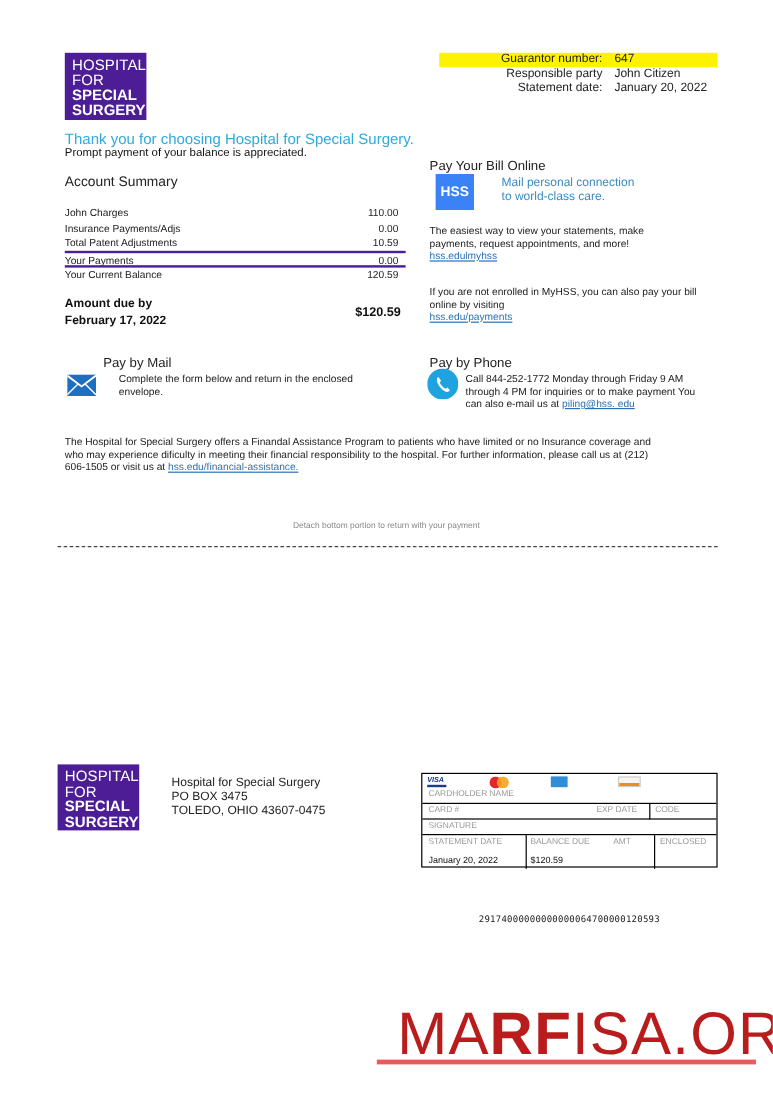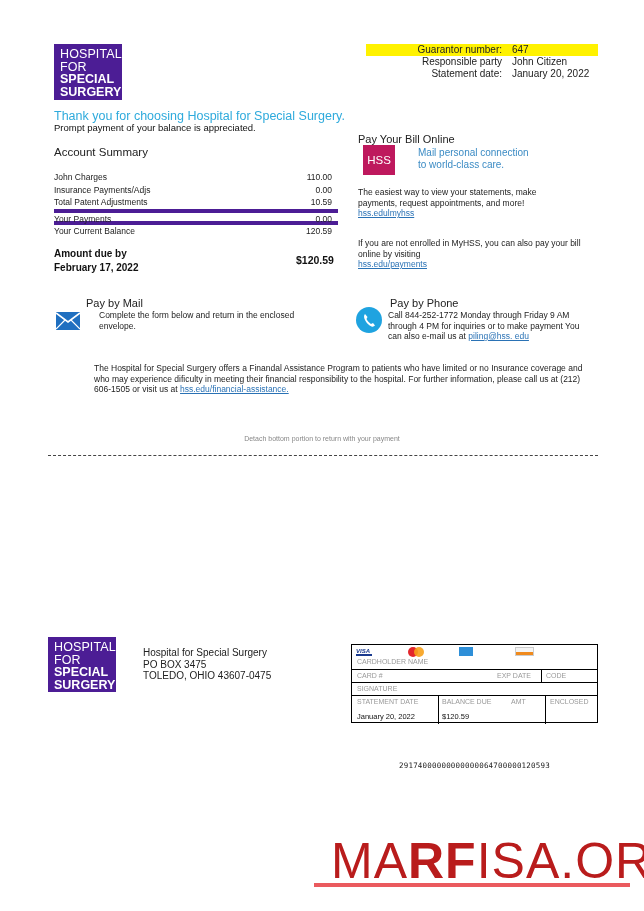--- a/index.html
+++ b/index.html
@@ -18,26 +18,26 @@
   .guar .row.hl { background: #fff200; }
   .guar .k { width: 146px; text-align: right; padding-right: 10px; color: #222; }
   .guar .v { flex: 1; color: #222; }
 
   .thanks { left: 54px; top: 109px; font-size: 12.5px; color: #2eaadc; }
   .prompt { left: 54px; top: 122px; font-size: 9.5px; color: #111; }
 
   .acct-title { left: 54px; top: 146px; font-size: 11.5px; color: #222; }
   .acct { left: 54px; top: 171px; width: 284px; font-size: 8.5px; color: #222; }
   .acct .r { display: flex; justify-content: space-between; height: 12.5px; line-height: 12.5px; padding-right: 6px; }
-  .acct .r.bt { border-top: 4px solid #4c1d95; }
+  .acct .r.bt { border-top: 2px solid #4c1d95; }
   .due-label { left: 54px; top: 247px; font-size: 10px; font-weight: bold; line-height: 14px; color: #111; }
   .due-amt { left: 296px; top: 254px; font-size: 10.5px; font-weight: bold; color: #111; }
 
   .sec-title { font-size: 11px; color: #222; }
-  .hss-box { background: #be185d; color: #fff; font-weight: normal; font-size: 11.5px; display: flex; align-items: center; justify-content: center; }
+  .hss-box { background: #3b82f6; color: #fff; font-weight: bold; font-size: 11.5px; display: flex; align-items: center; justify-content: center; }
   .tagline { font-size: 10px; color: #3b8bc4; line-height: 12px; }
   .small { font-size: 8.5px; color: #222; line-height: 10.5px; }
   .link { color: #2a72b5; text-decoration: underline; }
 
   .detach { left: 0; width: 644px; top: 435px; text-align: center; font-size: 7px; color: #888; }
   .dash { left: 48px; top: 455px; width: 550px; border-top: 1px dashed #444; }
 
   .addr { left: 143px; top: 647px; font-size: 10px; line-height: 11.5px; color: #222; }
 
   
@@ -131,33 +131,33 @@
 <div class="abs sec-title" style="left:54px; top:297px;margin-left:32px;">Pay by Mail</div>
 <div class="abs" style="left:56px; top:312px; width:24px; height:18px;">
   <svg width="24" height="18" viewBox="0 0 24 18">
       <rect x="0" y="0" width="24" height="18" fill="#1f6fc0"></rect>
       <path d="M0 1 L12 10 L24 1" stroke="#fff" stroke-width="1.6" fill="none"></path>
       <path d="M0 17 L9 8 M24 17 L15 8" stroke="#fff" stroke-width="1.2" fill="none"></path>
     </svg>
 </div>
 <div class="abs small" style="left:99px; top:310px; width:210px;">Complete the form below and return in the enclosed envelope.</div>
 
-<div class="abs sec-title" style="left:358px; top:297px;margin-left:32px;">Pay by Phone</div>
+<div class="abs sec-title" style="left:358px; top:297px;">Pay by Phone</div>
 <div class="abs" style="left:356px; top:307px; width:26px; height:26px;">
   <svg width="26" height="26" viewBox="0 0 26 26">
       <circle cx="13" cy="13" r="13" fill="#1fa3e0"></circle>
       <path d="M9 7 C8 8 7.5 10 9 13 C10.5 16 13 18.5 15.5 19.5 C17 20 18 19.5 19 18.5 L17 16 L15 17 C13.5 16 11 13.5 10.5 12 L11.5 10 Z" fill="#fff"></path>
     </svg>
 </div>
 <div class="abs small" style="left:388px; top:310px; width:205px;">
   <span>Call 844-252-1772 Monday through Friday 9 AM through 4 PM for inquiries or to make payment You can also e-mail us at</span>
   <span class="link">piling@hss. edu</span>
 </div>
 
-<div class="abs small" style="left:54px; top:363px; width:500px;margin-left:40px;">
+<div class="abs small" style="left:54px; top:363px; width:500px;">
   <span>The Hospital for Special Surgery offers a Finandal Assistance Program to patients who have limited or no Insurance coverage and who may experience dificulty in meeting their financial responsibility to the hospital. For further information, please call us at (212) 606-1505 or visit us at</span>
   <span class="link">hss.edu/financial-assistance.</span>
 </div>
 
 <div class="abs detach">Detach bottom portion to return with your payment</div>
 <div class="abs dash"></div>
 
 <div class="abs logo" style="left:48px; top:637px; width:68px; height:55px;">
   <div class="l1">HOSPITAL</div>
   <div class="l1">FOR</div>

